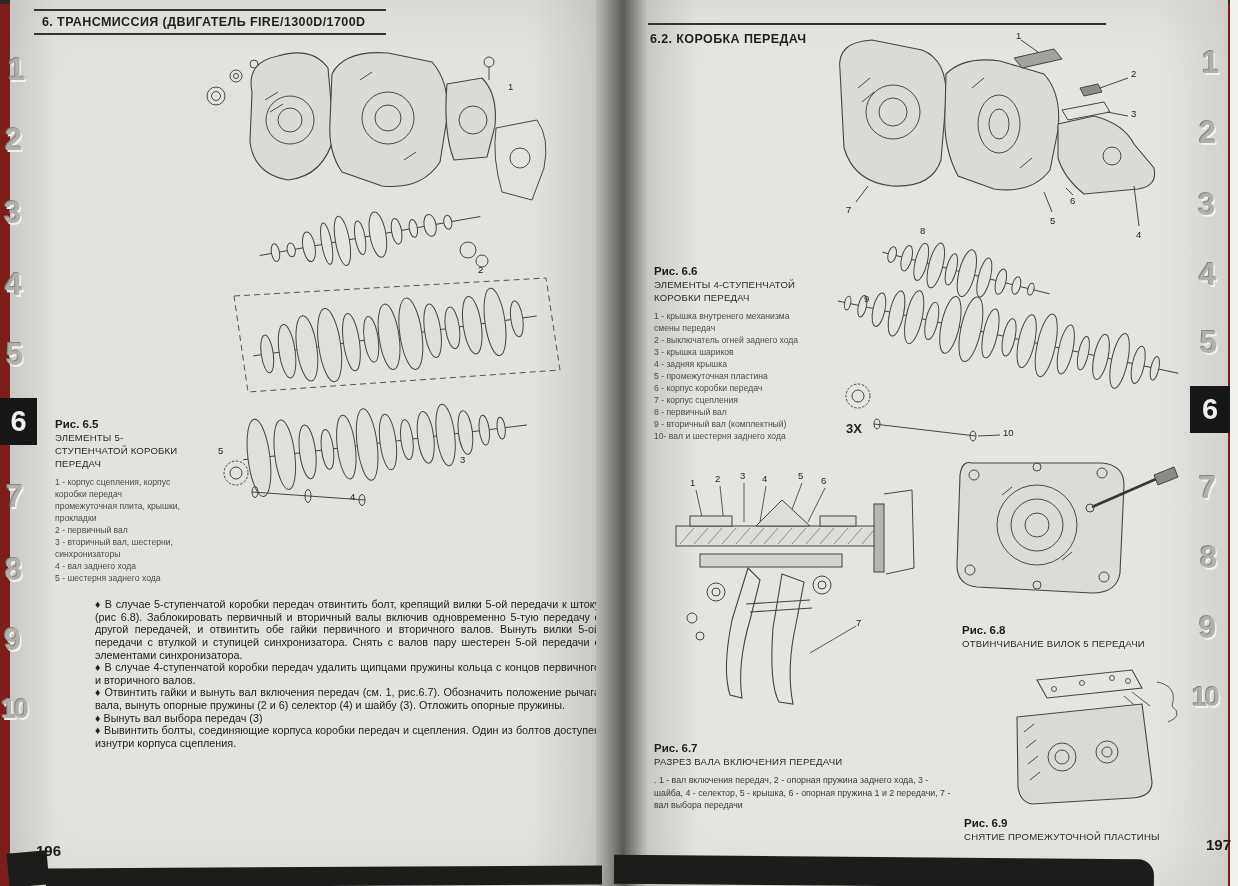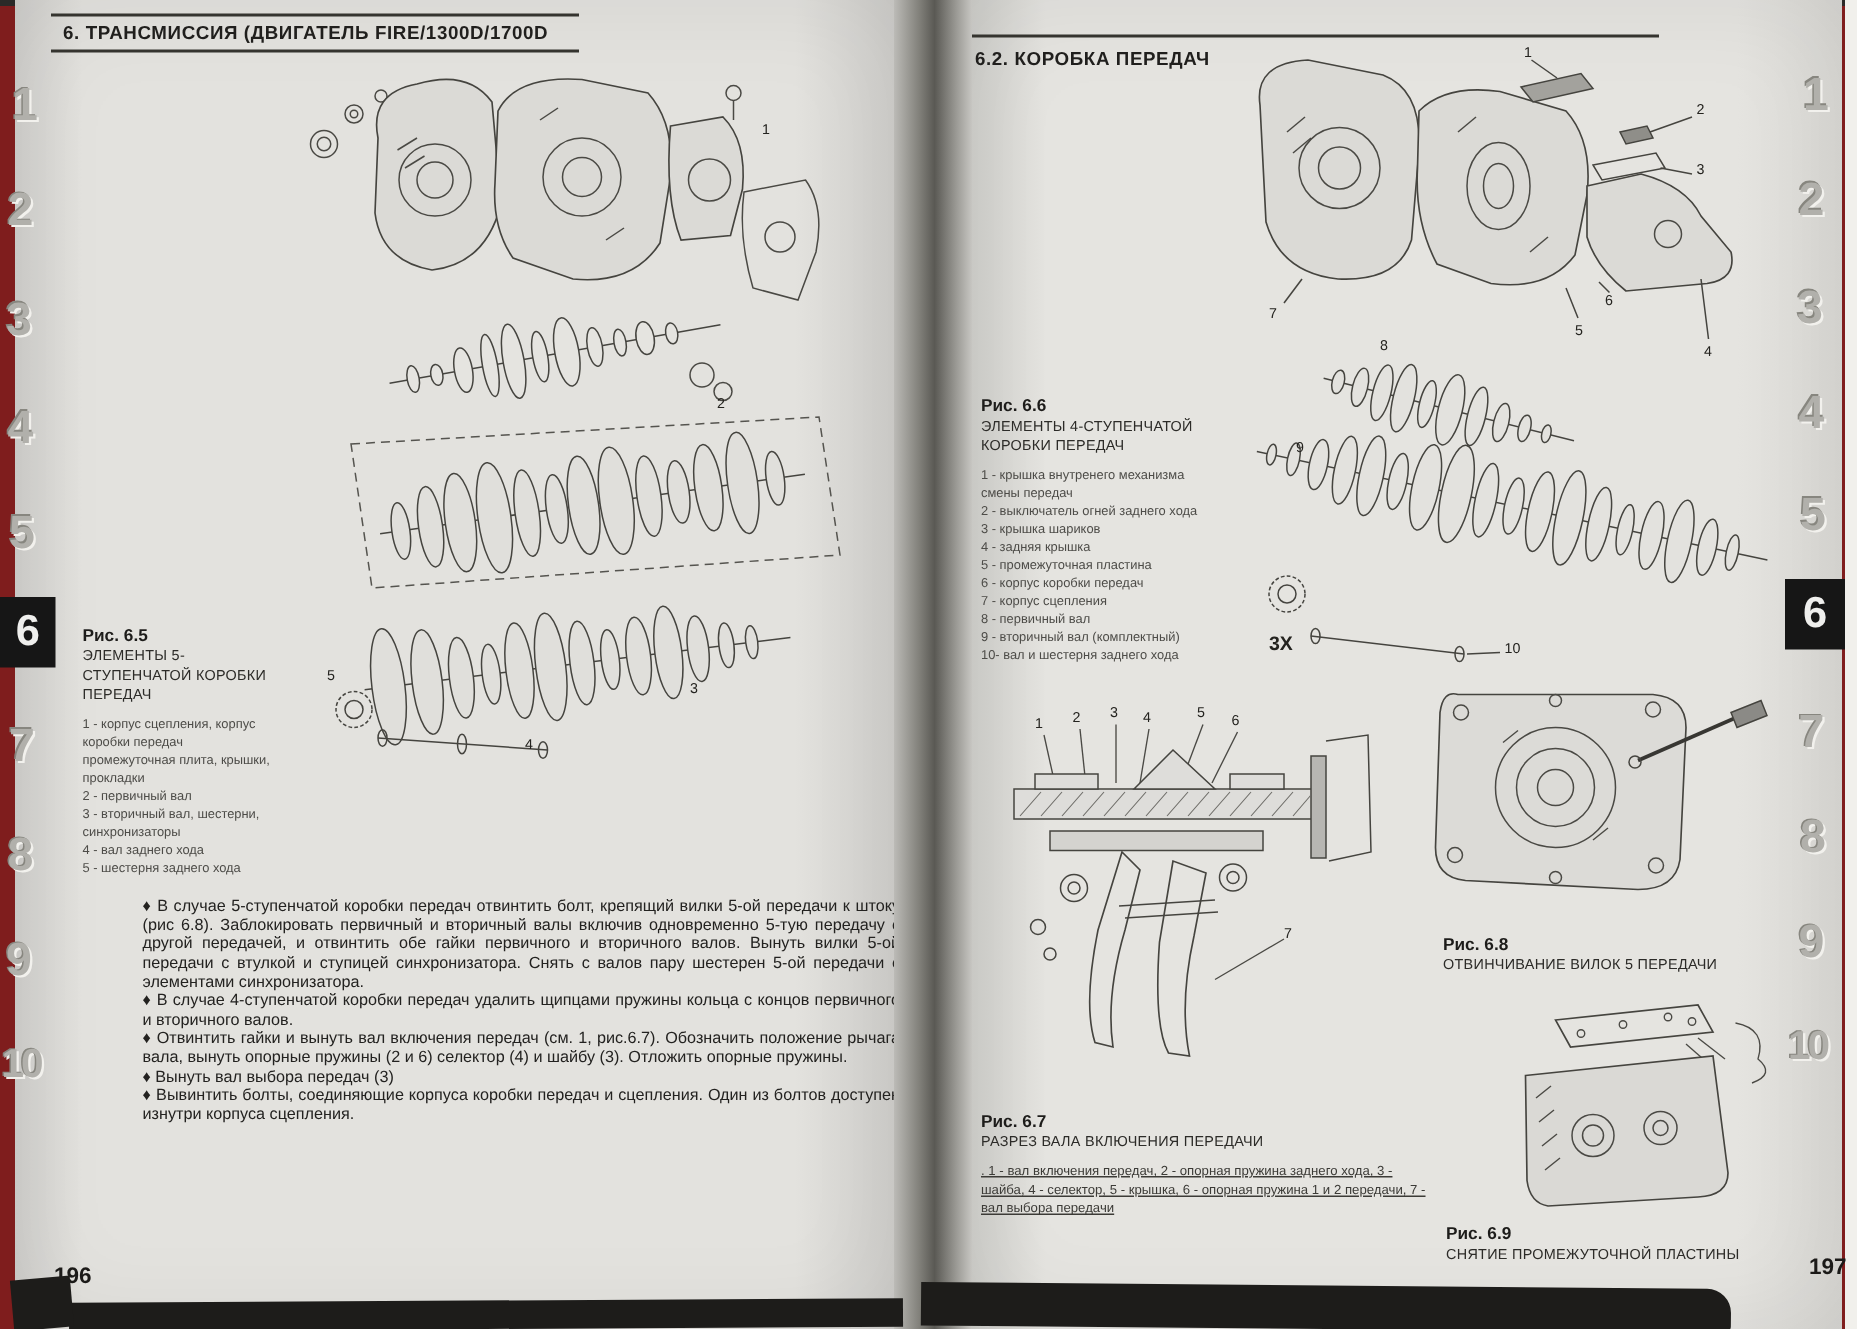--- a/index.html
+++ b/index.html
@@ -39,21 +39,21 @@
   
   .fig { position:absolute; }
   .fig svg { position:absolute; left:0; top:0; width:100%; height:100%; }
   .callout { position:absolute; font-size:9.5px; color:#24231f; line-height:1; }
   .callout-big { font-size:13px; font-weight:bold; }
 
   .fig-caption { position:absolute; }
   .fig-label { font-weight:bold; font-size:11.5px; color:#1d1c1a; margin-bottom:2px; }
   .fig-title { font-size:9.6px; color:#2c2b28; line-height:1.35; margin-bottom:5px; letter-spacing:.2px; }
   .fig-items div { font-size:8.6px; color:#4d4c48; line-height:1.4; }
-  .fig-desc { font-size:8.8px; color:#3c3b37; line-height:1.45; text-align:left;text-decoration:underline; }
+  .fig-desc { font-size:8.8px; color:#3c3b37; line-height:1.45; text-align:left; }
 
   .body-text { position:absolute; left:85px; top:598px; width:505px; }
   .body-text p { font-size:10.8px; line-height:1.17; color:#232220; text-align:justify; }
 
   .page-num { position:absolute; font-weight:bold; font-size:15px; color:#1b1a18; }
 </style>
 </head>
 <body>
 
 <div class="spread">

